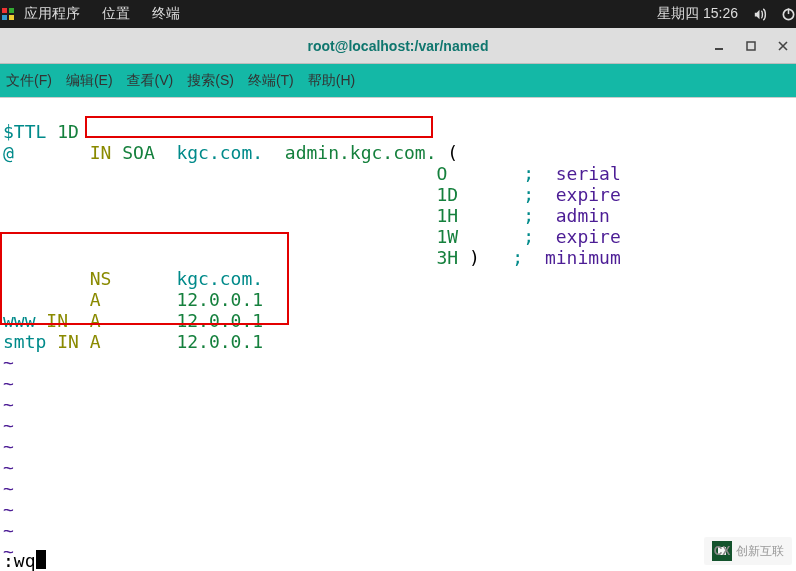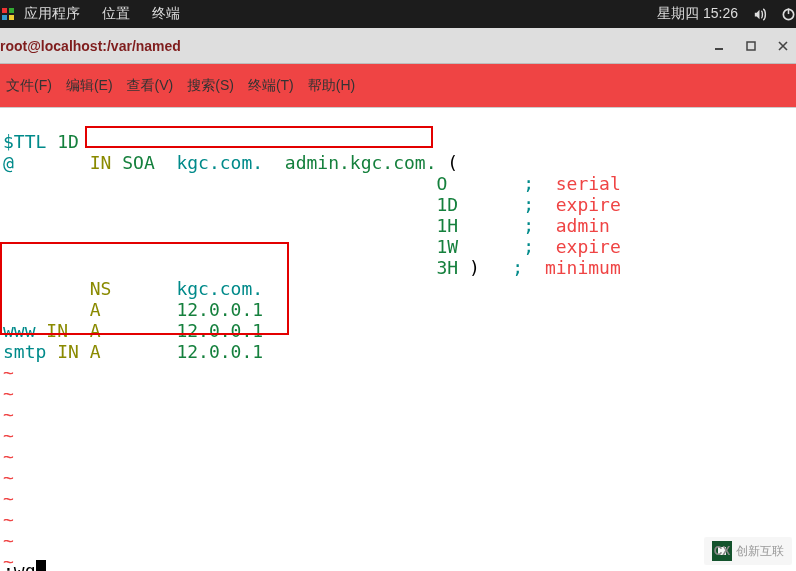--- a/index.html
+++ b/index.html
@@ -34,47 +34,48 @@
     .top-panel .right-items { display: flex; gap: 14px; align-items: center; }
     .top-panel .icon { display: inline-flex; align-items: center; justify-content: center; }
     .top-panel .icon svg { fill: #ddd; }
     
     .titlebar {
       background: #dedede;
       border-bottom: 1px solid #bdbdbd;
       height: 36px;
       display: flex;
       align-items: center;
+      justify-content: center;
       position: relative;
       font-size: 14px;
       font-weight: bold;
-      color: #7f1d1d;
+      color: #0f766e;
     }
     .titlebar .win-controls {
       position: absolute;
       right: 6px;
       display: flex;
       gap: 18px;
       align-items: center;
     }
     .titlebar .win-controls span {
       width: 14px;
       height: 14px;
       display: inline-flex;
       align-items: center;
       justify-content: center;
       font-size: 13px;
       color: #444;
       cursor: pointer;
     }
     
     .menubar {
-      background: #ef4444;
+      background: #14b8a6;
       border-bottom: 1px solid #ccc;
-      height: 44px;
+      height: 34px;
       display: flex;
       align-items: center;
       gap: 14px;
       padding: 0 6px;
       font-size: 14px;
       color: #333;
     }
     .menubar .menu-item { cursor: pointer; }
     
     .terminal {
@@ -86,21 +87,21 @@
       line-height: 21px;
       overflow: hidden;
     }
     .terminal-content {
       padding: 2px 3px;
       white-space: pre;
     }
     .c-red { color: #15803d; }
     .c-teal { color: #008a8a; }
     .c-olive { color: #8a8a00; }
-    .c-blue { color: #ef4444; }
+    .c-blue { color: #4c1d95; }
     .c-black { color: #000; }
     .box1 {
       position: absolute;
       border: 2px solid #e30000;
       left: 85px;
       top: 18px;
       width: 348px;
       height: 22px;
       pointer-events: none;
     }

